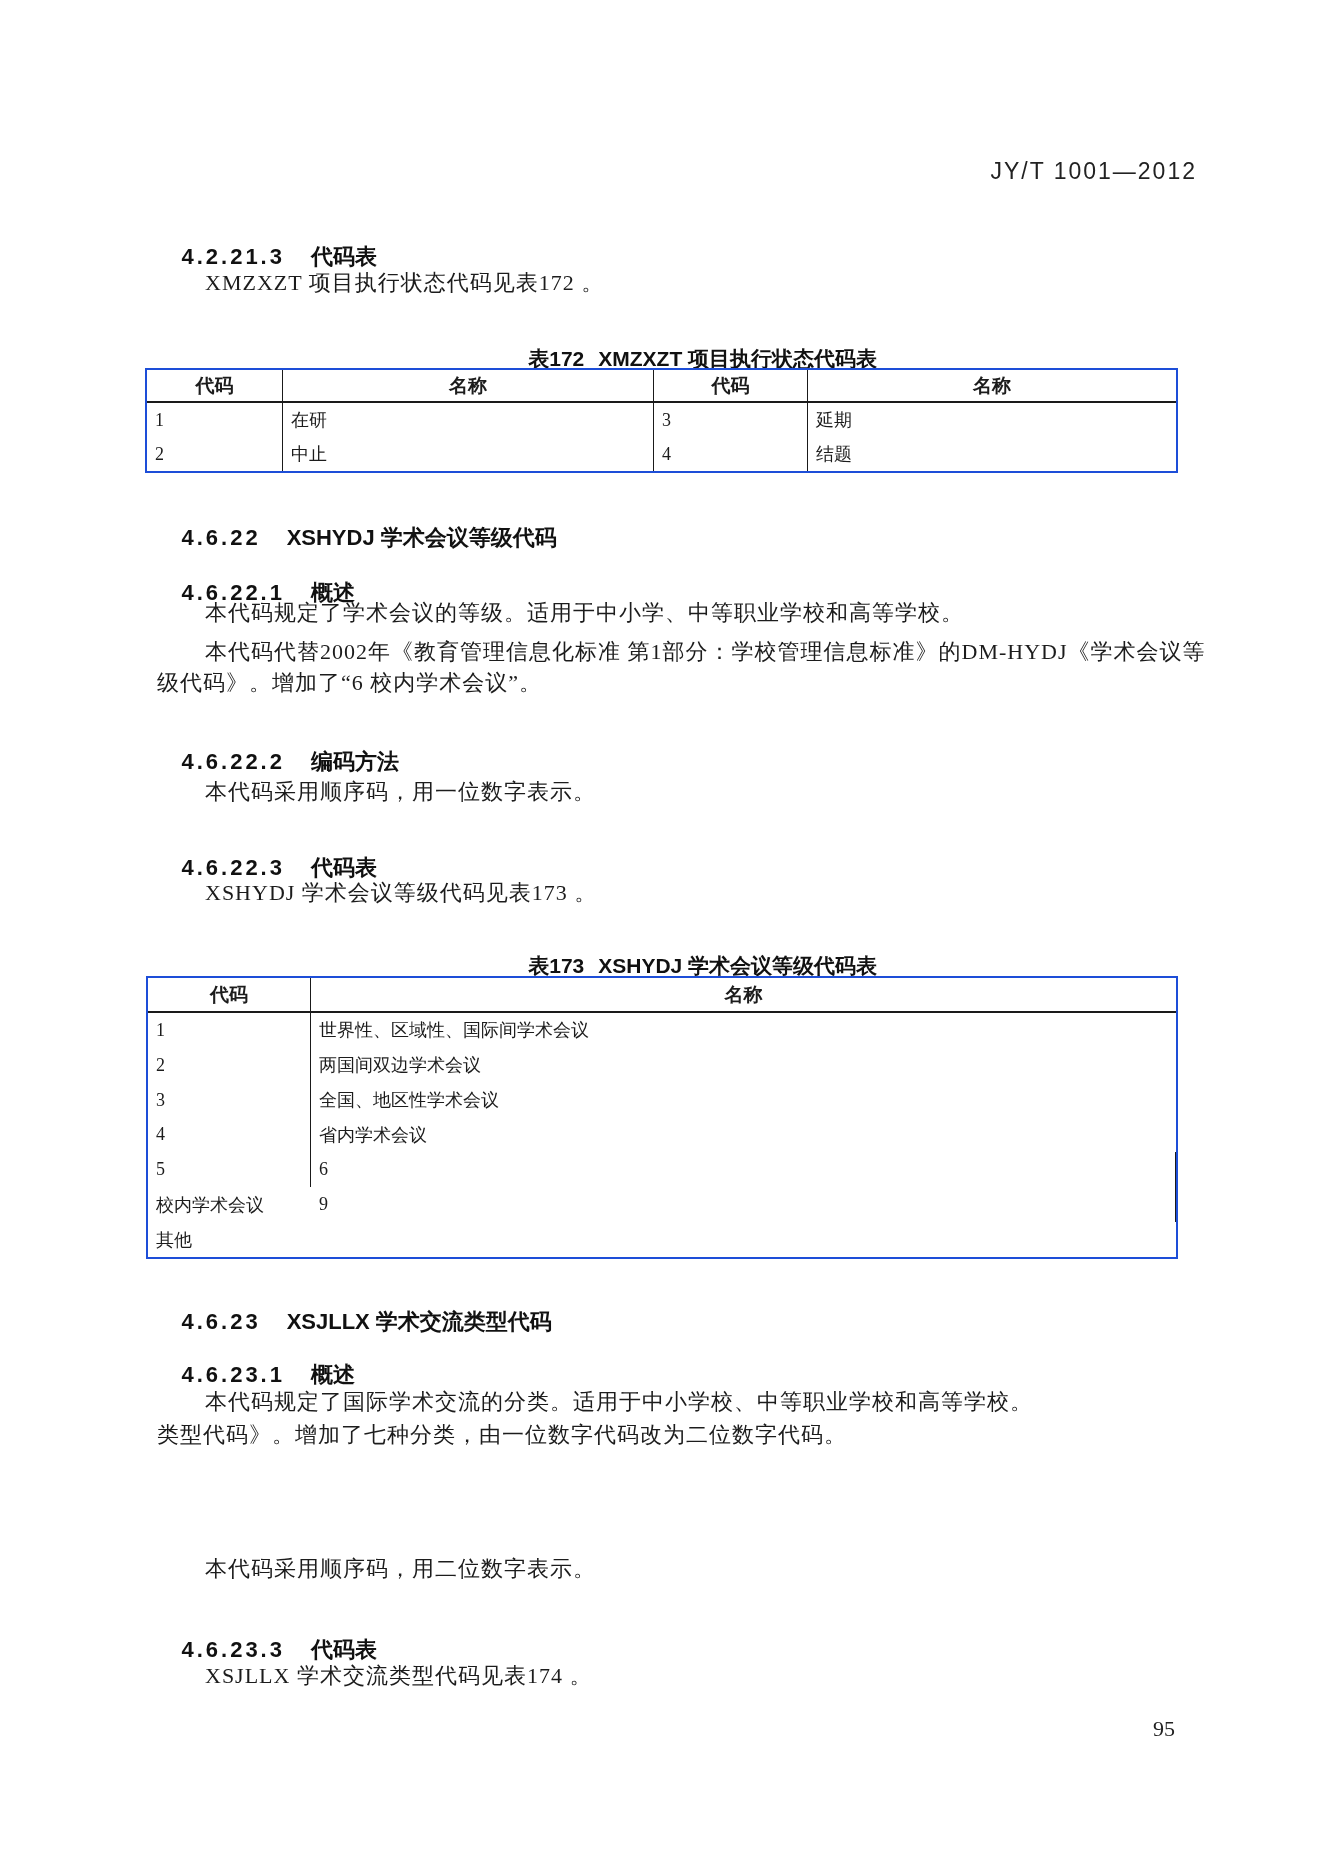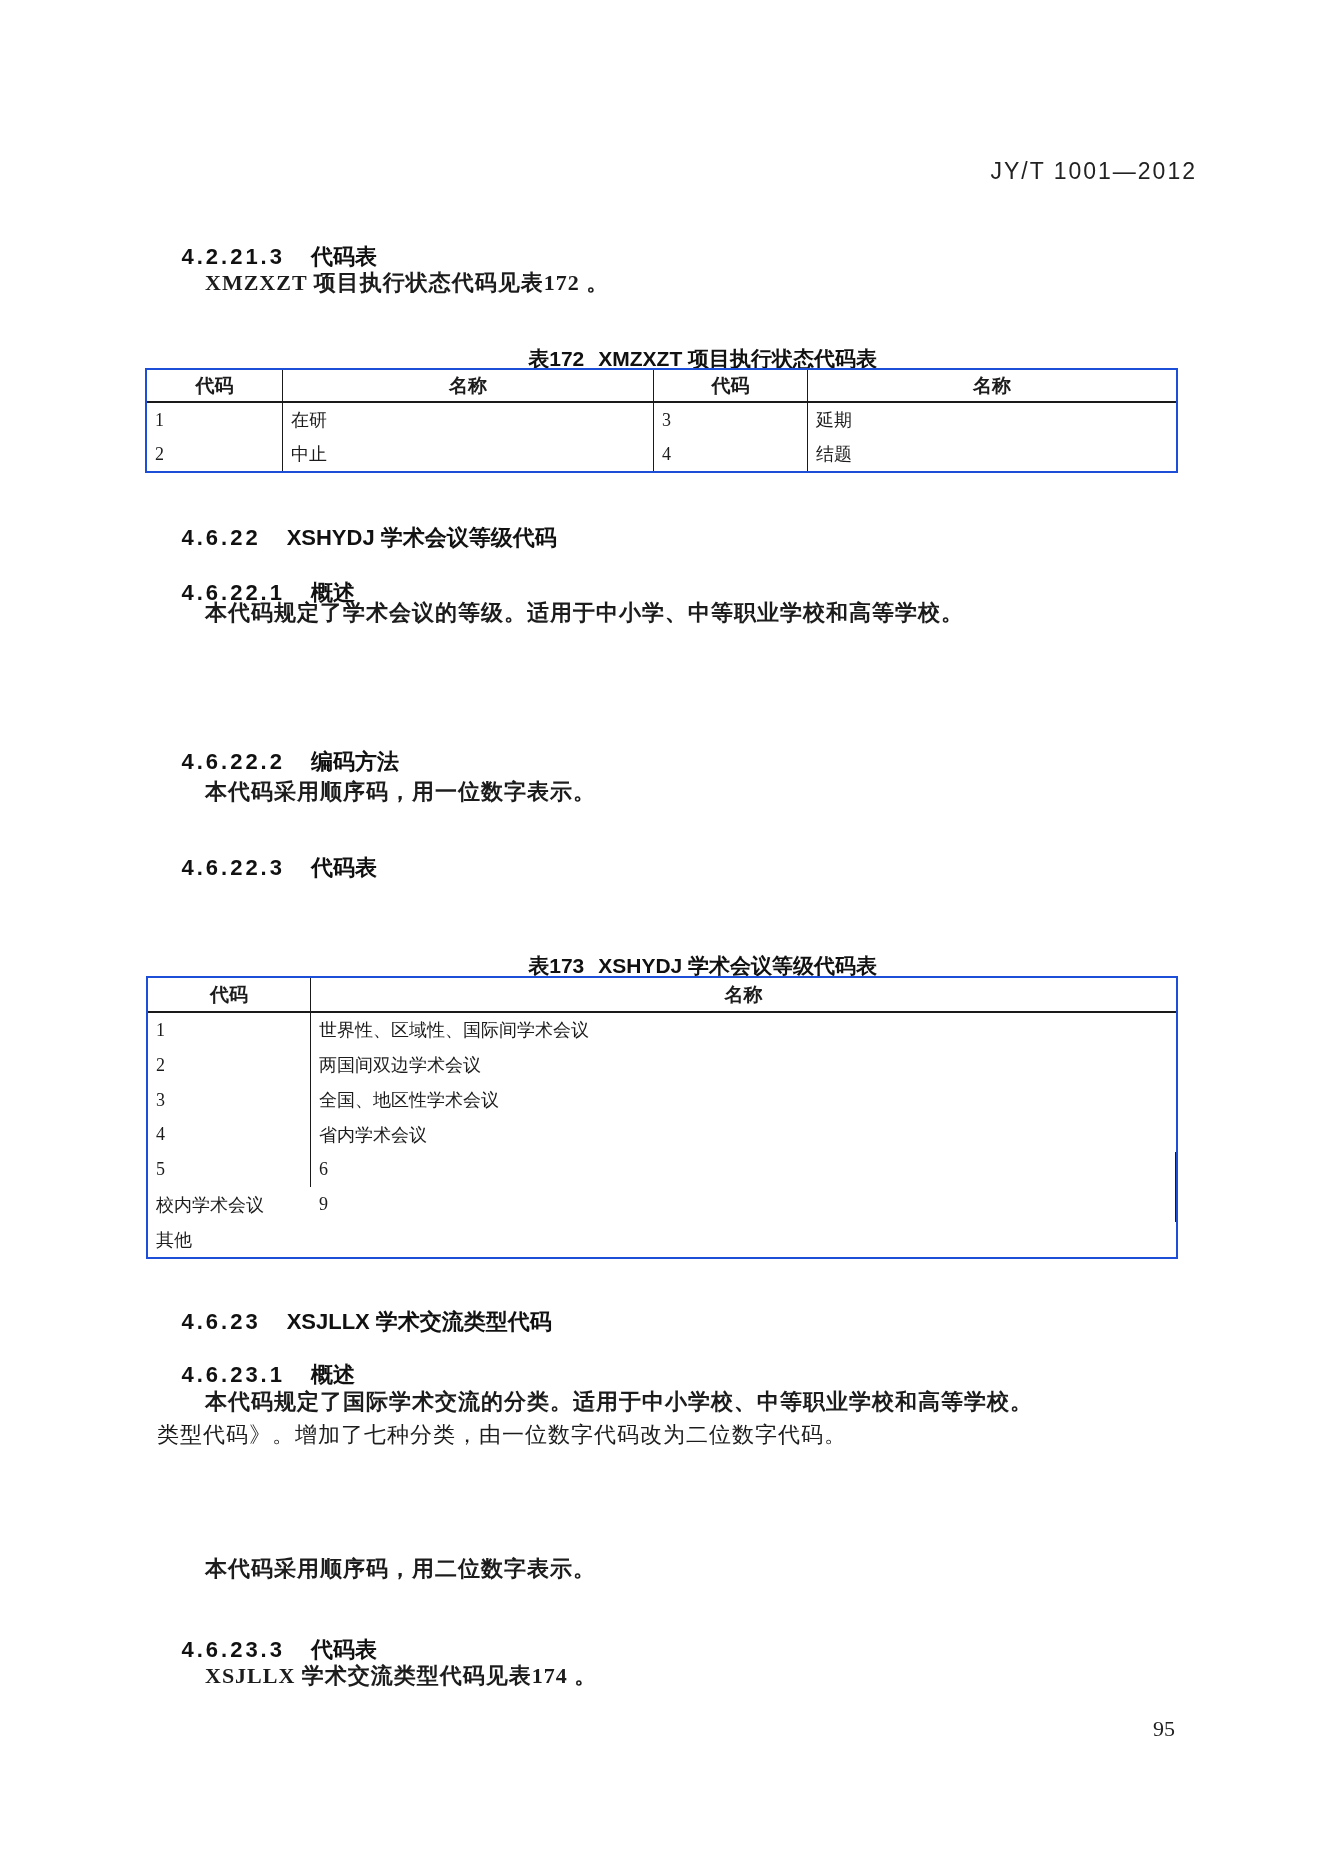--- a/index.html
+++ b/index.html
@@ -36,21 +36,21 @@
   }
   .h-num { letter-spacing: 3px; margin-right: 26px; }
 
   
   .para {
     left: 157px;
     font-size: 22px; color: #1c1c1c;
     letter-spacing: 1px;
     white-space: pre;
   }
-  .para.indent { padding-left: 48px; font-weight: bold; }
+  .para.indent { padding-left: 48px; }
   .para-block { left: 157px; font-size: 22px; color: #1c1c1c; letter-spacing: 1px; }
   .para-block .line { height: 31px; line-height: 31px; white-space: pre; }
   .para-block .line.first { padding-left: 48px; }
 
   
   .caption {
     left: 157px; width: 1068px;
     text-align: center;
     font-family: "Liberation Sans", sans-serif;
     font-weight: 700; font-size: 21px; color: #111;
@@ -126,31 +126,36 @@
   <div class="abs heading" style="top:497px">
     <span class="h-num">4.6.22</span><span class="h-title">XSHYDJ 学术会议等级代码</span>
   </div>
 
   <div class="abs heading" style="top:552px">
     <span class="h-num">4.6.22.1</span><span class="h-title">概述</span>
   </div>
 
   <div class="abs para indent" style="top:598px">本代码规定了学术会议的等级。适用于中小学、中等职业学校和高等学校。</div>
 
+  <div class="abs para-block" style="top:636px">
+    <div class="line first">本代码代替2002年《教育管理信息化标准 第1部分：学校管理信息标准》的DM-HYDJ《学术会议等</div>
+    <div class="line">级代码》。增加了“6 校内学术会议”。</div>
+  </div>
 
   <div class="abs heading" style="top:721px">
     <span class="h-num">4.6.22.2</span><span class="h-title">编码方法</span>
   </div>
 
   <div class="abs para indent" style="top:777px">本代码采用顺序码，用一位数字表示。</div>
 
   <div class="abs heading" style="top:827px">
     <span class="h-num">4.6.22.3</span><span class="h-title">代码表</span>
   </div>
 
+  <div class="abs para indent" style="top:878px">XSHYDJ 学术会议等级代码见表173 。</div>
 
   <div class="abs caption" style="top:928px">
     <span class="cap-no">表173</span><span>XSHYDJ 学术会议等级代码表</span>
   </div>
 
   <div id="t173" class="abs tbl">
     <div class="cell th vline">代码</div>
     <div class="cell th">名称</div>
 
     <div class="cell td vline">1</div>

